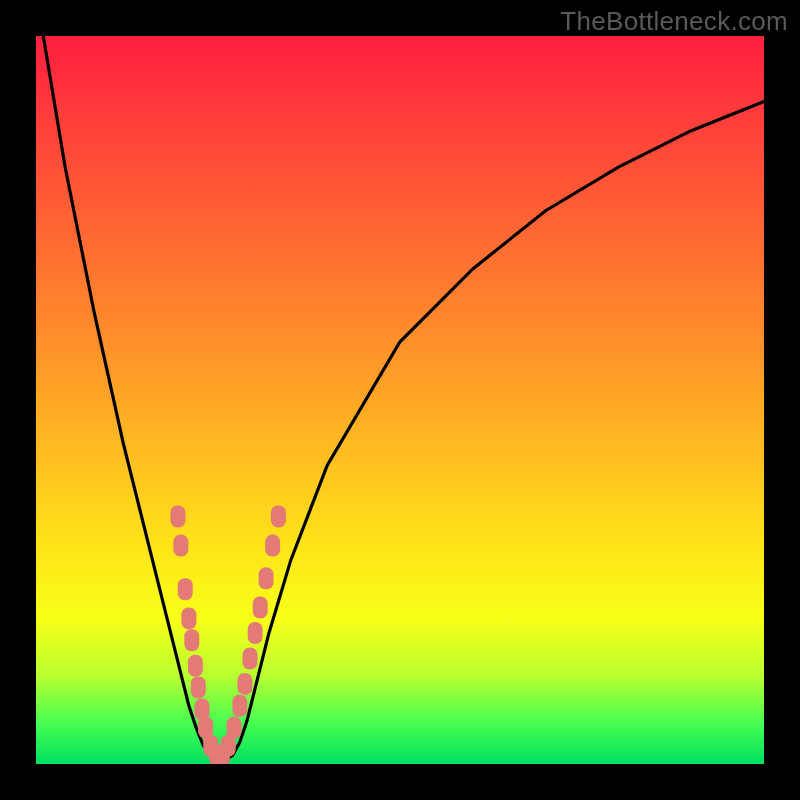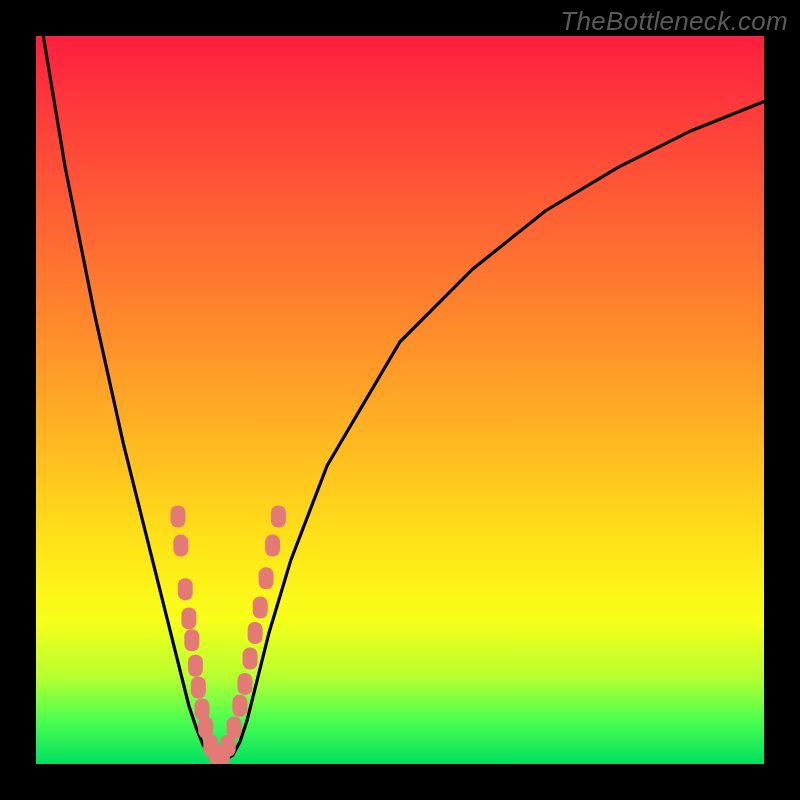--- a/index.html
+++ b/index.html
@@ -41,21 +41,20 @@
   }
   .watermark {
     position: absolute;
     top: 6px;
     right: 12px;
     color: #5a5a5a;
     font-size: 26px;
     font-weight: 400;
     letter-spacing: 0.3px;
     user-select: none;
-    font-style: italic;
   }
   svg.curve {
     position: absolute;
     left: 0;
     top: 0;
     width: 728px;
     height: 728px;
   }
 </style>
 </head>

